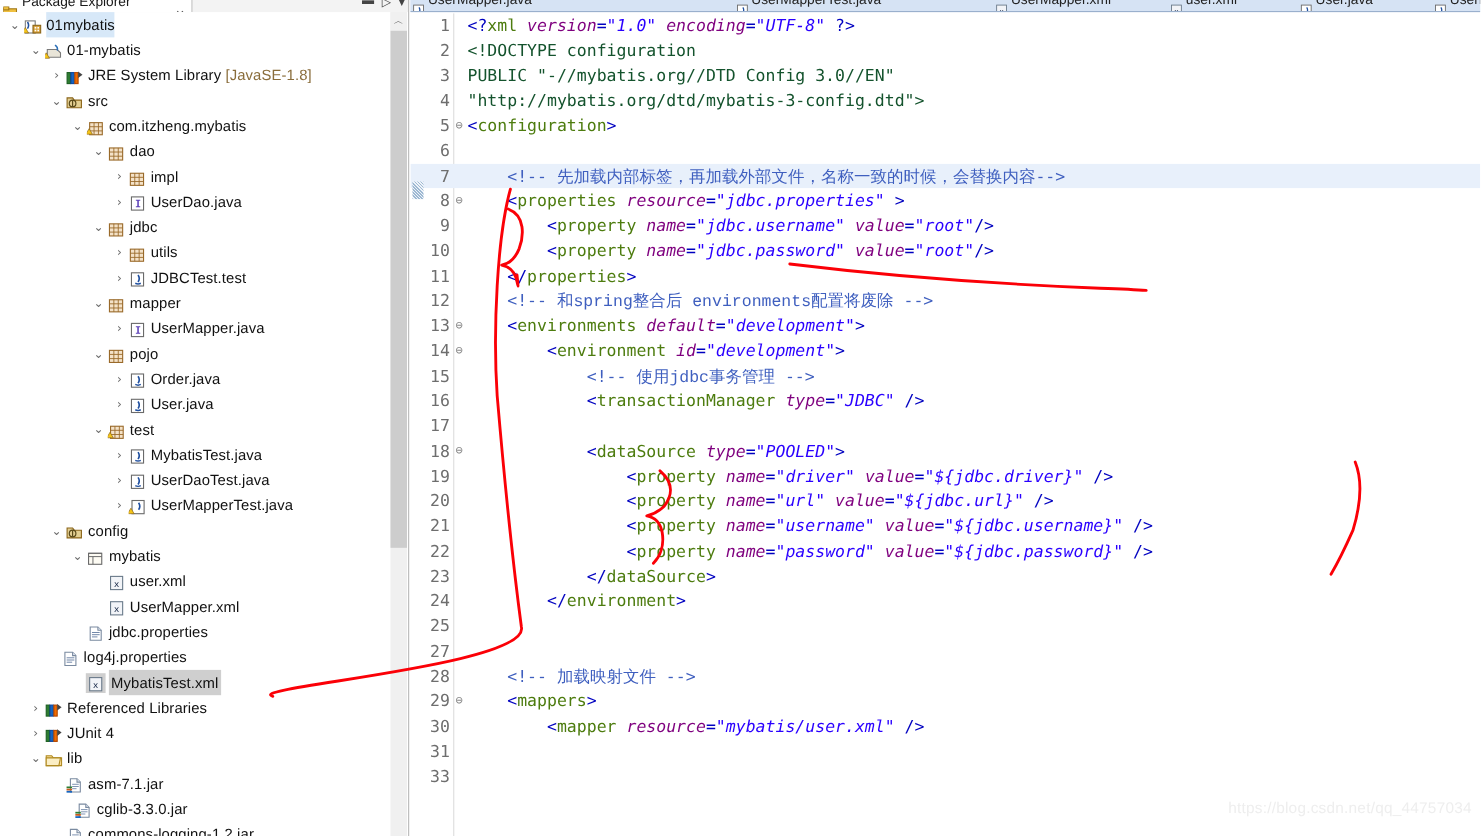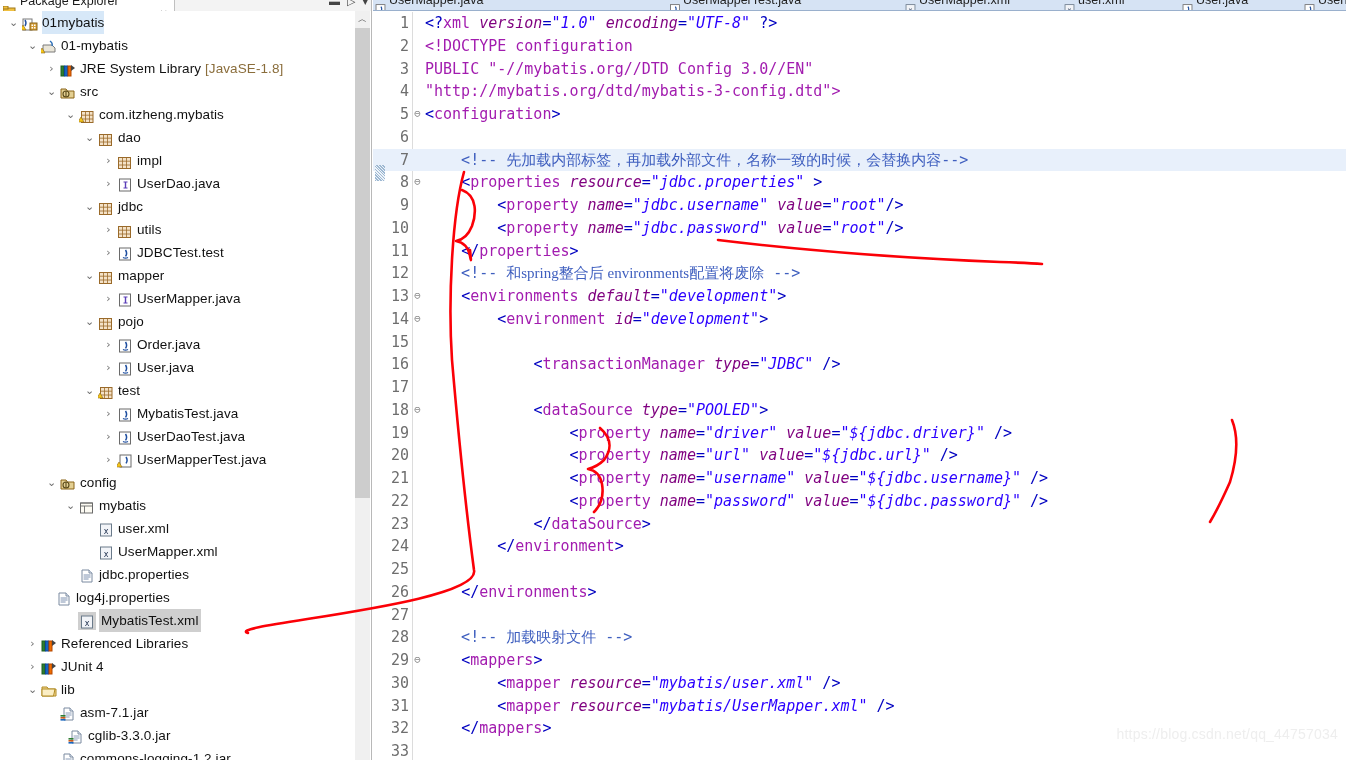--- a/index.html
+++ b/index.html
@@ -157,27 +157,27 @@
     position: absolute; left: 38px; top: 0;
     width: 13px; text-align: center;
     color: #8a8a8a; font-size: 11px;
   }
   .ctext {
     position: absolute; left: 52px; top: 0;
     font-family: "DejaVu Sans Mono", monospace;
     font-size: 15px;
   }
   .t-brk  { color: #0000c0; }          
-  .t-tag  { color: #a21caf; }          
+  .t-tag  { color: #4d7c0f; }          
   .t-attr { color: #7f007f; font-style: italic; }          
   .t-val  { color: #2a00ff; font-style: italic; }  
   .t-cmt  { color: #3f5fbf; }          
   .t-txt  { color: #000000; }
-  .t-doc  { color: #a21caf; }
-  .cjk    { font-family: Liberation Serif, serif; }
+  .t-doc  { color: #14532d; }
+  .cjk    { font-family: Liberation Mono, monospace; }
   #marker7 {
     position: absolute; left: 2px; top: 153px;
     width: 10px; height: 16px;
     background: repeating-linear-gradient(45deg,#9db8d2 0 1px,#eef3f9 1px 2px);
   }
 
   
   #annot {
     position: absolute; left: 0; top: 0;
     width: 1346px; height: 760px;
@@ -631,38 +631,36 @@
           <div class="cline"><span class="lnum">5</span><span class="fold">⊖</span><span class="ctext"><span class="t-brk">&lt;</span><span class="t-tag">configuration</span><span class="t-brk">&gt;</span></span></div>
           <div class="cline"><span class="lnum">6</span><span class="ctext"></span></div>
           <div class="cline hl"><span class="lnum">7</span><span class="ctext"><span class="t-cmt">    &lt;!-- </span><span class="t-cmt cjk">先加载内部标签，再加载外部文件，名称一致的时候，会替换内容</span><span class="t-cmt">--&gt;</span></span></div>
           <div class="cline"><span class="lnum">8</span><span class="fold">⊖</span><span class="ctext"><span class="t-txt">    </span><span class="t-brk">&lt;</span><span class="t-tag">properties</span><span class="t-txt"> </span><span class="t-attr">resource</span><span class="t-brk">=</span><span class="t-val">"jdbc.properties"</span><span class="t-brk"> &gt;</span></span></div>
           <div class="cline"><span class="lnum">9</span><span class="ctext"><span class="t-txt">        </span><span class="t-brk">&lt;</span><span class="t-tag">property</span><span class="t-txt"> </span><span class="t-attr">name</span><span class="t-brk">=</span><span class="t-val">"jdbc.username"</span><span class="t-txt"> </span><span class="t-attr">value</span><span class="t-brk">=</span><span class="t-val">"root"</span><span class="t-brk">/&gt;</span></span></div>
           <div class="cline"><span class="lnum">10</span><span class="ctext"><span class="t-txt">        </span><span class="t-brk">&lt;</span><span class="t-tag">property</span><span class="t-txt"> </span><span class="t-attr">name</span><span class="t-brk">=</span><span class="t-val">"jdbc.password"</span><span class="t-txt"> </span><span class="t-attr">value</span><span class="t-brk">=</span><span class="t-val">"root"</span><span class="t-brk">/&gt;</span></span></div>
           <div class="cline"><span class="lnum">11</span><span class="ctext"><span class="t-txt">    </span><span class="t-brk">&lt;/</span><span class="t-tag">properties</span><span class="t-brk">&gt;</span></span></div>
           <div class="cline"><span class="lnum">12</span><span class="ctext"><span class="t-cmt">    &lt;!-- </span><span class="t-cmt cjk">和spring整合后 environments配置将废除</span><span class="t-cmt"> --&gt;</span></span></div>
           <div class="cline"><span class="lnum">13</span><span class="fold">⊖</span><span class="ctext"><span class="t-txt">    </span><span class="t-brk">&lt;</span><span class="t-tag">environments</span><span class="t-txt"> </span><span class="t-attr">default</span><span class="t-brk">=</span><span class="t-val">"development"</span><span class="t-brk">&gt;</span></span></div>
           <div class="cline"><span class="lnum">14</span><span class="fold">⊖</span><span class="ctext"><span class="t-txt">        </span><span class="t-brk">&lt;</span><span class="t-tag">environment</span><span class="t-txt"> </span><span class="t-attr">id</span><span class="t-brk">=</span><span class="t-val">"development"</span><span class="t-brk">&gt;</span></span></div>
-          <div class="cline"><span class="lnum">15</span></div>
+          <div class="cline"><span class="lnum">15</span><span class="ctext"><span class="t-cmt">            &lt;!-- </span><span class="t-cmt cjk">使用jdbc事务管理</span><span class="t-cmt"> --&gt;</span></span></div>
           <div class="cline"><span class="lnum">16</span><span class="ctext"><span class="t-txt">            </span><span class="t-brk">&lt;</span><span class="t-tag">transactionManager</span><span class="t-txt"> </span><span class="t-attr">type</span><span class="t-brk">=</span><span class="t-val">"JDBC"</span><span class="t-brk"> /&gt;</span></span></div>
           <div class="cline"><span class="lnum">17</span></div>
           <div class="cline"><span class="lnum">18</span><span class="fold">⊖</span><span class="ctext"><span class="t-txt">            </span><span class="t-brk">&lt;</span><span class="t-tag">dataSource</span><span class="t-txt"> </span><span class="t-attr">type</span><span class="t-brk">=</span><span class="t-val">"POOLED"</span><span class="t-brk">&gt;</span></span></div>
           <div class="cline"><span class="lnum">19</span><span class="ctext"><span class="t-txt">                </span><span class="t-brk">&lt;</span><span class="t-tag">property</span><span class="t-txt"> </span><span class="t-attr">name</span><span class="t-brk">=</span><span class="t-val">"driver"</span><span class="t-txt"> </span><span class="t-attr">value</span><span class="t-brk">=</span><span class="t-val">"${jdbc.driver}"</span><span class="t-brk"> /&gt;</span></span></div>
           <div class="cline"><span class="lnum">20</span><span class="ctext"><span class="t-txt">                </span><span class="t-brk">&lt;</span><span class="t-tag">property</span><span class="t-txt"> </span><span class="t-attr">name</span><span class="t-brk">=</span><span class="t-val">"url"</span><span class="t-txt"> </span><span class="t-attr">value</span><span class="t-brk">=</span><span class="t-val">"${jdbc.url}"</span><span class="t-brk"> /&gt;</span></span></div>
           <div class="cline"><span class="lnum">21</span><span class="ctext"><span class="t-txt">                </span><span class="t-brk">&lt;</span><span class="t-tag">property</span><span class="t-txt"> </span><span class="t-attr">name</span><span class="t-brk">=</span><span class="t-val">"username"</span><span class="t-txt"> </span><span class="t-attr">value</span><span class="t-brk">=</span><span class="t-val">"${jdbc.username}"</span><span class="t-brk"> /&gt;</span></span></div>
           <div class="cline"><span class="lnum">22</span><span class="ctext"><span class="t-txt">                </span><span class="t-brk">&lt;</span><span class="t-tag">property</span><span class="t-txt"> </span><span class="t-attr">name</span><span class="t-brk">=</span><span class="t-val">"password"</span><span class="t-txt"> </span><span class="t-attr">value</span><span class="t-brk">=</span><span class="t-val">"${jdbc.password}"</span><span class="t-brk"> /&gt;</span></span></div>
           <div class="cline"><span class="lnum">23</span><span class="ctext"><span class="t-txt">            </span><span class="t-brk">&lt;/</span><span class="t-tag">dataSource</span><span class="t-brk">&gt;</span></span></div>
           <div class="cline"><span class="lnum">24</span><span class="ctext"><span class="t-txt">        </span><span class="t-brk">&lt;/</span><span class="t-tag">environment</span><span class="t-brk">&gt;</span></span></div>
           <div class="cline"><span class="lnum">25</span><span class="ctext"></span></div>
-          <div class="cline"><span class="lnum">26</span><span class="ctext"><span class="t-txt">    </span><span class="t-brk">&lt;/</span><span class="t-tag">environments</span><span class="t-brk">&gt;</span></span></div>
           <div class="cline"><span class="lnum">27</span><span class="ctext"></span></div>
           <div class="cline"><span class="lnum">28</span><span class="ctext"><span class="t-cmt">    &lt;!-- </span><span class="t-cmt cjk">加载映射文件</span><span class="t-cmt"> --&gt;</span></span></div>
           <div class="cline"><span class="lnum">29</span><span class="fold">⊖</span><span class="ctext"><span class="t-txt">    </span><span class="t-brk">&lt;</span><span class="t-tag">mappers</span><span class="t-brk">&gt;</span></span></div>
           <div class="cline"><span class="lnum">30</span><span class="ctext"><span class="t-txt">        </span><span class="t-brk">&lt;</span><span class="t-tag">mapper</span><span class="t-txt"> </span><span class="t-attr">resource</span><span class="t-brk">=</span><span class="t-val">"mybatis/user.xml"</span><span class="t-brk"> /&gt;</span></span></div>
-          <div class="cline"><span class="lnum">31</span><span class="ctext"><span class="t-txt">        </span><span class="t-brk">&lt;</span><span class="t-tag">mapper</span><span class="t-txt"> </span><span class="t-attr">resource</span><span class="t-brk">=</span><span class="t-val">"mybatis/UserMapper.xml"</span><span class="t-brk"> /&gt;</span></span></div>
-          <div class="cline"><span class="lnum">32</span><span class="ctext"><span class="t-txt">    </span><span class="t-brk">&lt;/</span><span class="t-tag">mappers</span><span class="t-brk">&gt;</span></span></div>
+          <div class="cline"><span class="lnum">31</span></div>
           <div class="cline"><span class="lnum">33</span><span class="ctext"></span></div>
         </div>
       <div id="marker7"></div>
 
     </div>
 
     <div id="watermark">https://blog.csdn.net/qq_44757034</div>
   </div>
 
   <svg id="annot" viewBox="0 0 1346 760">

